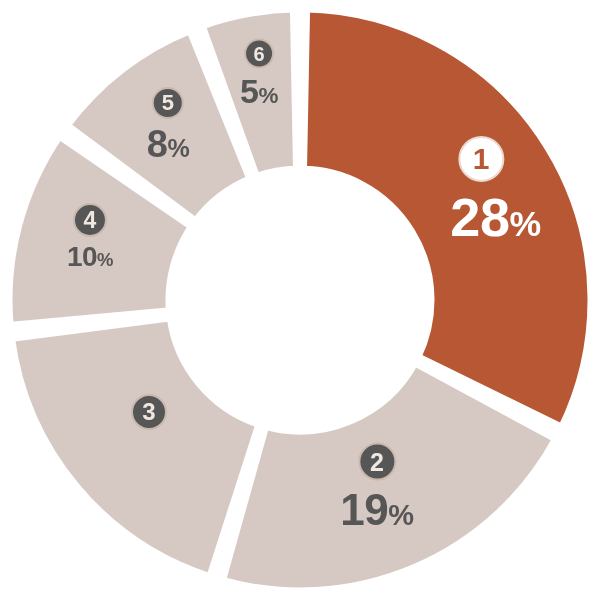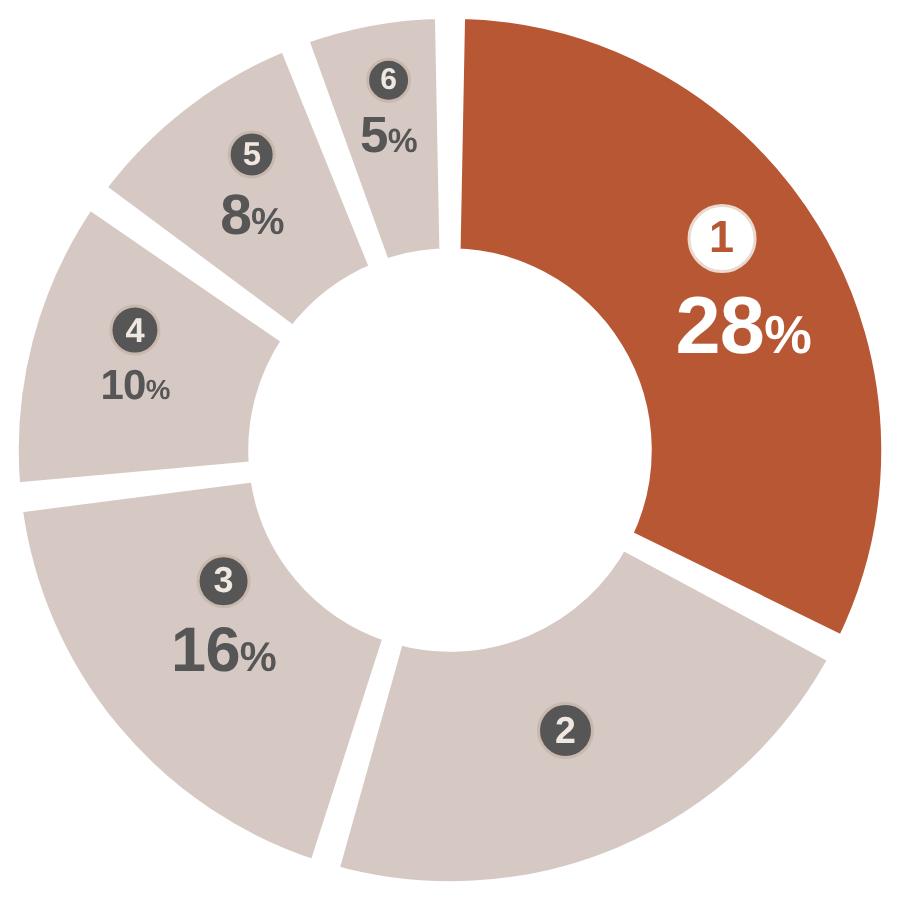--- a/index.html
+++ b/index.html
@@ -103,24 +103,24 @@
       </g>
   </svg>
 
   <div id="label-layer">
       <div class="slice-label lbl-1" style="left: 481px; top: 190px;">
         <div><div class="badge badge-light">1</div></div>
         <div class="pct pct-light"><span>28</span><span class="unit">%</span></div>
       </div>
       <div class="slice-label lbl-2" style="left: 377px; top: 487px;">
         <div><div class="badge badge-dark">2</div></div>
+        <div class="pct pct-dark"><span>19</span><span class="unit">%</span></div>
       </div>
       <div class="slice-label lbl-3" style="left: 149px; top: 412px;">
         <div><div class="badge badge-dark">3</div></div>
-        <div class="pct pct-dark"><span>16</span><span class="unit">%</span></div>
       </div>
       <div class="slice-label lbl-4" style="left: 90px; top: 237px;">
         <div><div class="badge badge-dark">4</div></div>
         <div class="pct pct-dark"><span>10</span><span class="unit">%</span></div>
       </div>
       <div class="slice-label lbl-5" style="left: 168px; top: 125px;">
         <div><div class="badge badge-dark">5</div></div>
         <div class="pct pct-dark"><span>8</span><span class="unit">%</span></div>
       </div>
       <div class="slice-label lbl-6" style="left: 259px; top: 73px;">

